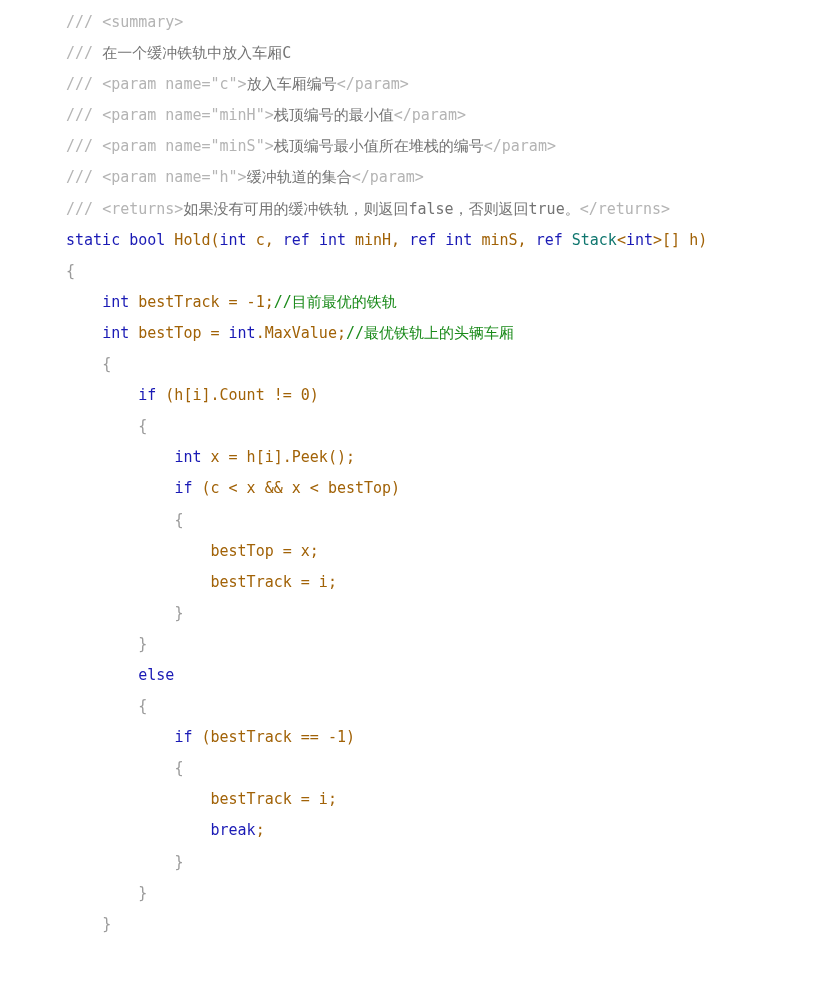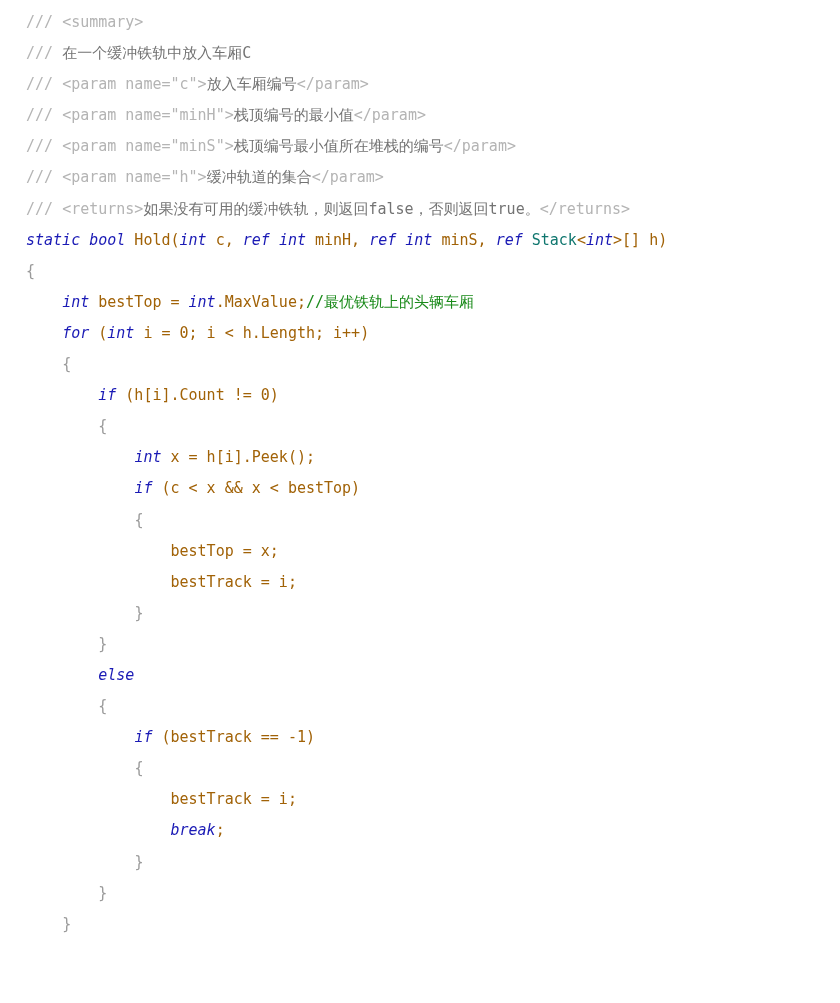--- a/index.html
+++ b/index.html
@@ -22,50 +22,50 @@
     box-sizing: border-box;
   }
   .code-line {
     position: relative;
     height: 31.1px;
     line-height: 31.1px;
     white-space: pre;
     font-size: 15px;
     font-family: "DejaVu Sans Mono", "Liberation Mono", monospace;
     letter-spacing: 0px;
-    padding-left: 26px;
+    padding-left: 66px;
     box-sizing: border-box;
   }
   .code-line:first-child { margin-top: 7px; }
 
   
   .tok-plain    { color: #a16207; }
-  .tok-keyword  { color: #1a1ab5; font-style: italic; }
+  .tok-keyword  { color: #1a1ab5; }
   .tok-type     { color: #0f766e; }
   .tok-comment  { color: #1a8a1a; }
   .tok-doc      { color: #b4b4b4; }
   .tok-doctext  { color: #737373; }
   .tok-brace    { color: #9a9a9a; }
 </style>
 </head>
 <body>
 
 <div id="code-view">
   <div id="code-lines">
       <div class="code-line"><span class="tok-doc">/// </span><span class="tok-doc">&lt;summary&gt;</span></div>
       <div class="code-line"><span class="tok-doc">/// </span><span class="tok-doctext">在一个缓冲铁轨中放入车厢C</span></div>
       <div class="code-line"><span class="tok-doc">/// </span><span class="tok-doc">&lt;param name="c"&gt;</span><span class="tok-doctext">放入车厢编号</span><span class="tok-doc">&lt;/param&gt;</span></div>
       <div class="code-line"><span class="tok-doc">/// </span><span class="tok-doc">&lt;param name="minH"&gt;</span><span class="tok-doctext">栈顶编号的最小值</span><span class="tok-doc">&lt;/param&gt;</span></div>
       <div class="code-line"><span class="tok-doc">/// </span><span class="tok-doc">&lt;param name="minS"&gt;</span><span class="tok-doctext">栈顶编号最小值所在堆栈的编号</span><span class="tok-doc">&lt;/param&gt;</span></div>
       <div class="code-line"><span class="tok-doc">/// </span><span class="tok-doc">&lt;param name="h"&gt;</span><span class="tok-doctext">缓冲轨道的集合</span><span class="tok-doc">&lt;/param&gt;</span></div>
       <div class="code-line"><span class="tok-doc">/// </span><span class="tok-doc">&lt;returns&gt;</span><span class="tok-doctext">如果没有可用的缓冲铁轨，则返回false，否则返回true。</span><span class="tok-doc">&lt;/returns&gt;</span></div>
       <div class="code-line"><span class="tok-keyword">static</span><span class="tok-plain"> </span><span class="tok-keyword">bool</span><span class="tok-plain"> Hold(</span><span class="tok-keyword">int</span><span class="tok-plain"> c, </span><span class="tok-keyword">ref</span><span class="tok-plain"> </span><span class="tok-keyword">int</span><span class="tok-plain"> minH, </span><span class="tok-keyword">ref</span><span class="tok-plain"> </span><span class="tok-keyword">int</span><span class="tok-plain"> minS, </span><span class="tok-keyword">ref</span><span class="tok-plain"> </span><span class="tok-type">Stack</span><span class="tok-plain">&lt;</span><span class="tok-keyword">int</span><span class="tok-plain">&gt;[] h)</span></div>
       <div class="code-line"><span class="tok-brace">{</span></div>
+      <div class="code-line"><span class="tok-plain">    </span><span class="tok-keyword">int</span><span class="tok-plain"> bestTrack = -1;</span><span class="tok-comment">//目前最优的铁轨</span></div>
       <div class="code-line"><span class="tok-plain">    </span><span class="tok-keyword">int</span><span class="tok-plain"> bestTop = </span><span class="tok-keyword">int</span><span class="tok-plain">.MaxValue;</span><span class="tok-comment">//最优铁轨上的头辆车厢</span></div>
-      <div class="code-line"><span class="tok-plain">    </span><span class="tok-keyword">for</span><span class="tok-plain"> (</span><span class="tok-keyword">int</span><span class="tok-plain"> i = 0; i &lt; h.Length; i++)</span></div>
       <div class="code-line"><span class="tok-plain">    </span><span class="tok-brace">{</span></div>
       <div class="code-line"><span class="tok-plain">        </span><span class="tok-keyword">if</span><span class="tok-plain"> (h[i].Count != 0)</span></div>
       <div class="code-line"><span class="tok-plain">        </span><span class="tok-brace">{</span></div>
       <div class="code-line"><span class="tok-plain">            </span><span class="tok-keyword">int</span><span class="tok-plain"> x = h[i].Peek();</span></div>
       <div class="code-line"><span class="tok-plain">            </span><span class="tok-keyword">if</span><span class="tok-plain"> (c &lt; x &amp;&amp; x &lt; bestTop)</span></div>
       <div class="code-line"><span class="tok-plain">            </span><span class="tok-brace">{</span></div>
       <div class="code-line"><span class="tok-plain">                </span><span class="tok-plain">bestTop = x;</span></div>
       <div class="code-line"><span class="tok-plain">                </span><span class="tok-plain">bestTrack = i;</span></div>
       <div class="code-line"><span class="tok-plain">            </span><span class="tok-brace">}</span></div>
       <div class="code-line"><span class="tok-plain">        </span><span class="tok-brace">}</span></div>

